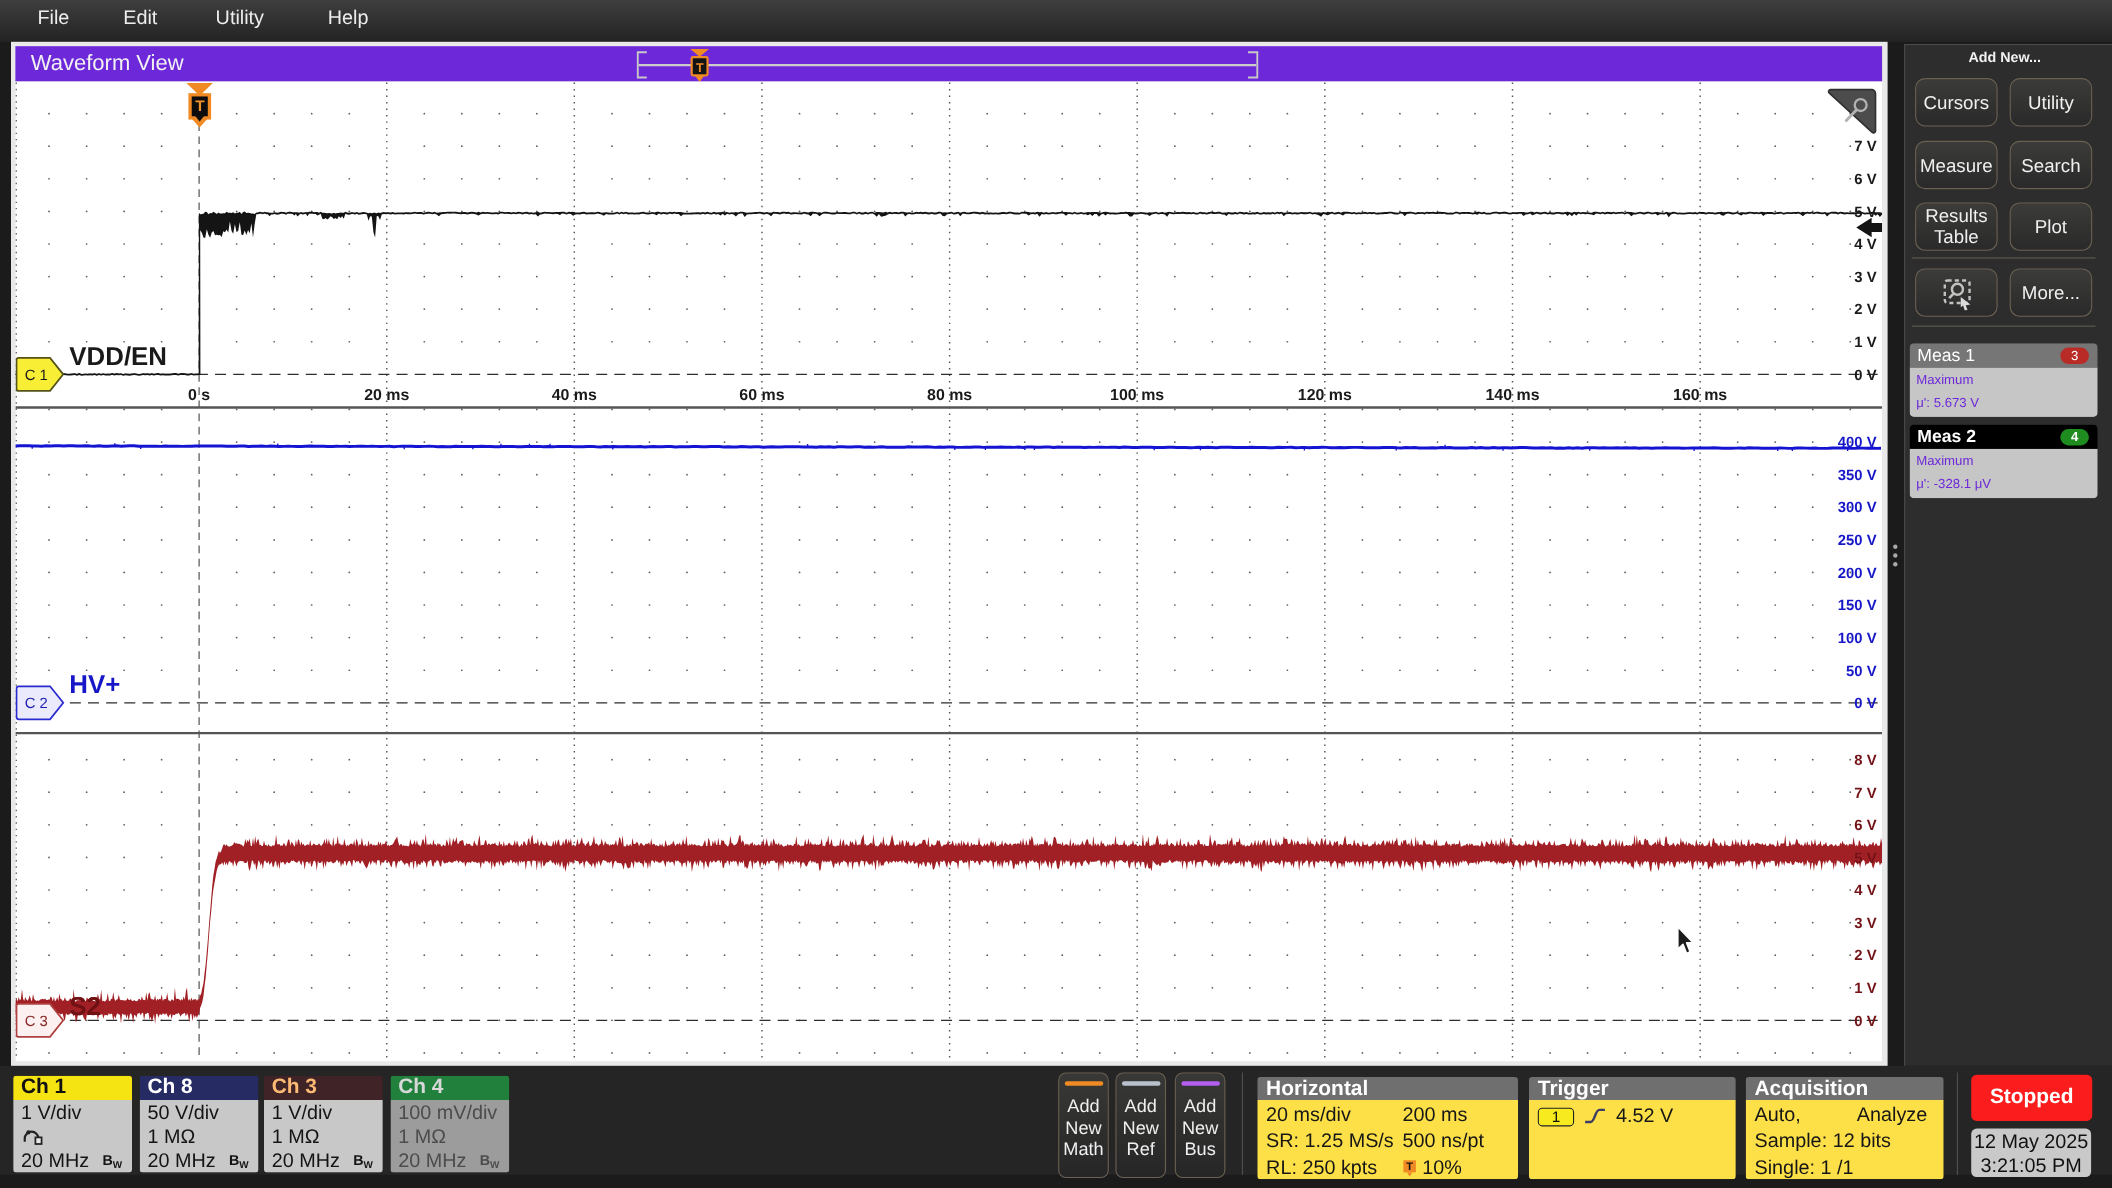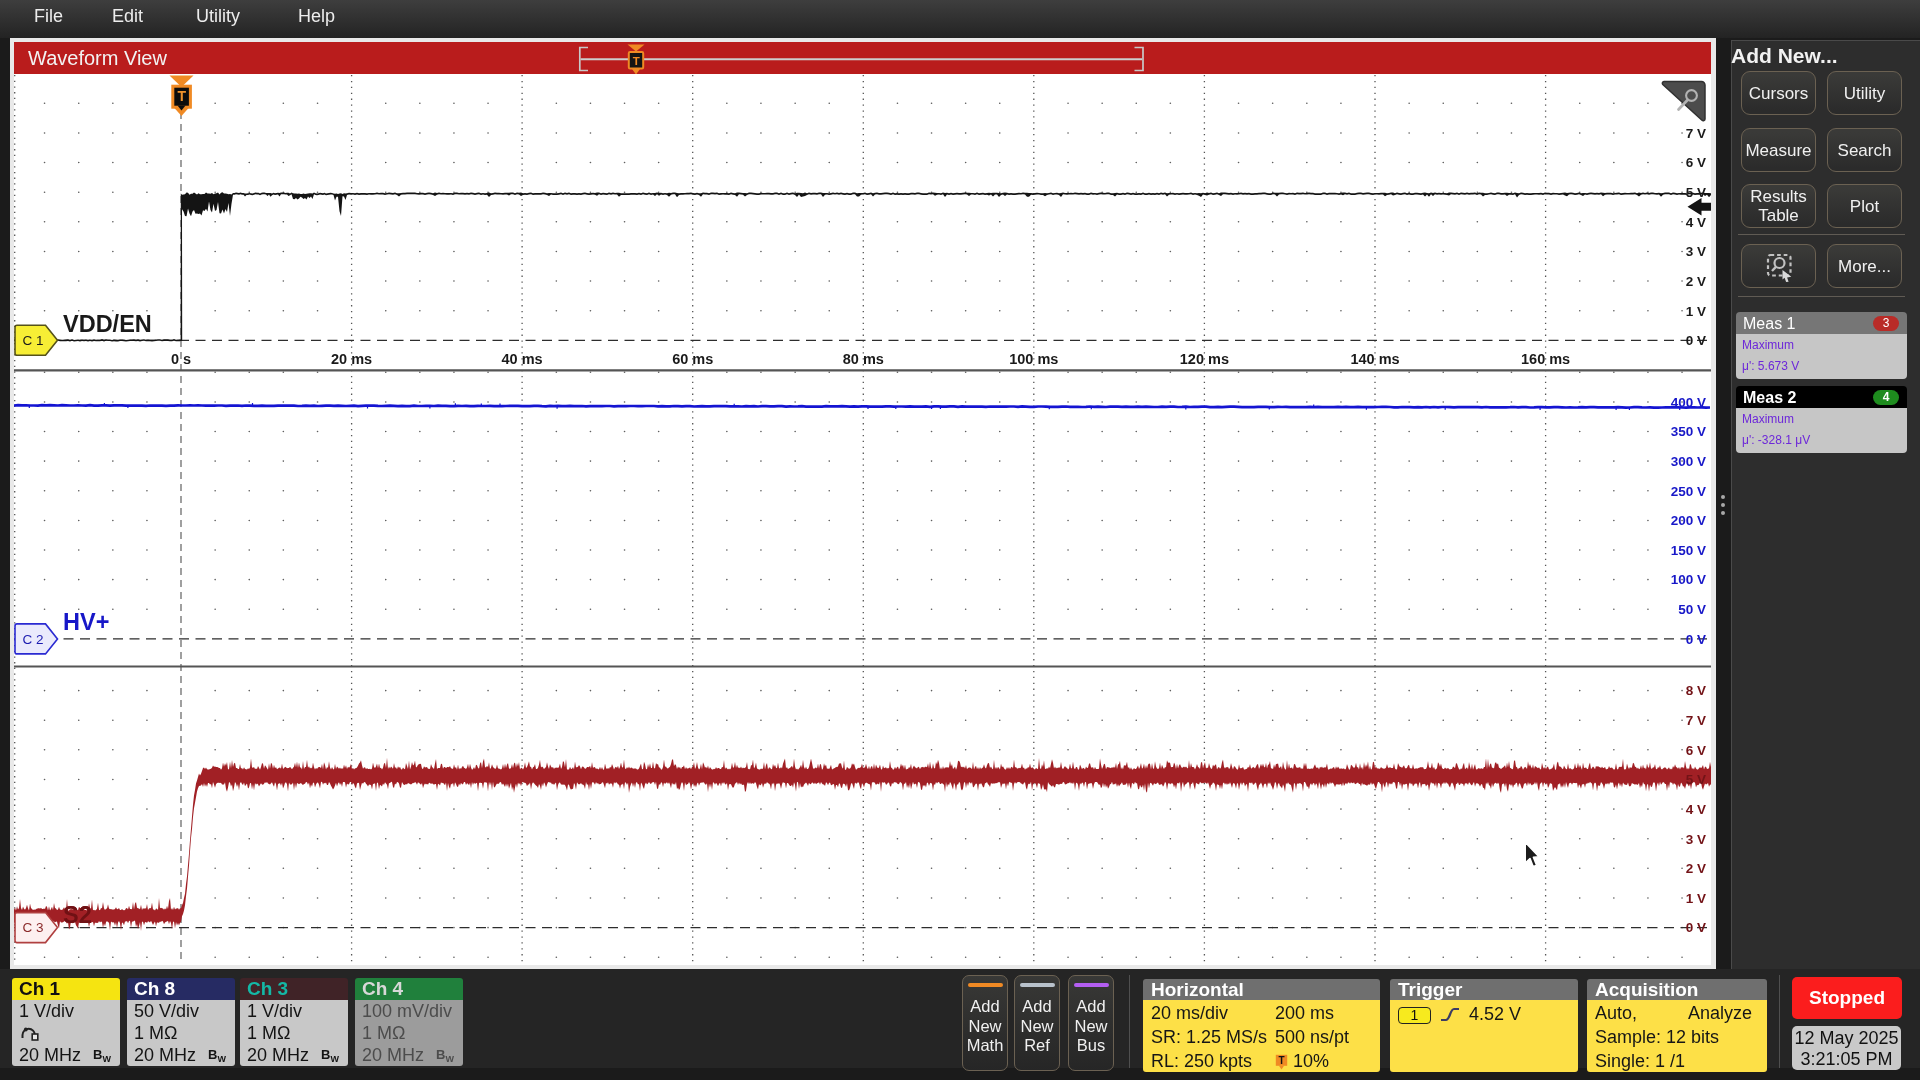--- a/index.html
+++ b/index.html
@@ -1,20 +1,20 @@
 <!DOCTYPE html>
 <html><head><meta charset="utf-8"><title>scope</title><style>
 *{margin:0;padding:0;box-sizing:border-box}
 html,body{width:1920px;height:1080px;overflow:hidden;background:#1b1b1b;font-family:"Liberation Sans",sans-serif}
 #root{position:relative;width:1920px;height:1080px}
 .abs{position:absolute}
 #menubar{left:0;top:0;width:1920px;height:38px;background:linear-gradient(#3e3e3e,#232323)}
 #menubar span{position:absolute;top:6px;font-size:18px;color:#ededed}
 #wvframe{left:10px;top:38px;width:1706px;height:931px;background:#e9e9e9}
-#wvheader{left:14px;top:42px;width:1697px;height:32px;background:#b91c1c;color:#f2f2f2}
+#wvheader{left:14px;top:42px;width:1697px;height:32px;background:#6d28d9;color:#f2f2f2}
 #wvheader .t{position:absolute;left:14px;top:5px;font-size:20px}
 #rpanel{left:1731px;top:40px;width:189px;height:929px;background:#2d2d2d;border-left:1px solid #4a4a4a;border-top:1px solid #4a4a4a}
 .pbtn{position:absolute;width:75px;height:44px;background:linear-gradient(#3a3a38 8%,#2b2b2b 92%);border:1.5px solid #6b6152;border-radius:9px;color:#f0f0f0;font-size:17px;display:flex;align-items:center;justify-content:center;text-align:center;line-height:19px}
 .hr{position:absolute;left:1738px;width:167px;height:1px;background:#8a8175;opacity:.55}
 .meas{position:absolute;left:1736px;width:171px;border-radius:4px;overflow:hidden}
 .meas .hd{height:22px;color:#fff;font-size:16px;padding:2.5px 0 0 7px;position:relative}
 .meas .bd{background:#c6c6c6;color:#6d28d9;font-size:12px;padding:1px 0 3px 6px;line-height:20.5px}
 .pill{position:absolute;right:8px;top:4px;width:26px;height:14.5px;border-radius:7.5px;color:#fff;font-size:12px;text-align:center;line-height:14px}
 #botbar{left:0;top:969px;width:1920px;height:99px;background:#252525}
 .chbadge{position:absolute;top:9px;width:108px;height:88px;border-radius:3px;overflow:hidden}
@@ -147,21 +147,21 @@
 <rect x="172.8" y="86.2" width="17.6" height="21" fill="#0c0c0c" stroke="#f08a24" stroke-width="3"></rect>
 <polygon points="177.5,105.5 185.5,105.5 181.5,110.5" fill="#0c0c0c"></polygon>
 <text x="181.7" y="101" text-anchor="middle" font-size="14" font-weight="bold" fill="#f0922c">T</text>
 <path d="M1664,81.5 h37.5 a3.5,3.5 0 0 1 3.5,3.5 v34 a1.8,1.8 0 0 1 -3,1.3 L1662.8,84.5 a1.8,1.8 0 0 1 1.2,-3 Z" fill="#4c4c4c" stroke="#303030" stroke-width="1.5"></path>
 <circle cx="1691.5" cy="95.5" r="5.4" fill="none" stroke="#b2b2b2" stroke-width="2.1"></circle>
 <line x1="1687.3" y1="100.3" x2="1678.5" y2="109.5" stroke="#b2b2b2" stroke-width="2.7" stroke-linecap="round"></line>
 <path d="M1687.5,206.8 L1701.5,198 V202.8 H1711 V210.8 H1701.5 V215.6 Z" fill="#141414"></path>
 <path d="M1525.2,842.3 L1525.2,863 L1530,858.6 L1533.2,866.8 L1536.6,865.3 L1533.4,857.2 L1539.2,856.9 Z" fill="#1c1c1c" stroke="#fff" stroke-width="1.6" stroke-linejoin="round"></path>
 </svg>
 <div id="rpanel" class="abs"></div>
-<div class="abs" style="left:1731px;top:44px;width:183px;text-align:left;color:#f2f2f2;font-size:21px;font-weight:bold">Add New...</div>
+<div class="abs" style="left:1731px;top:44px;width:183px;text-align:center;color:#f2f2f2;font-size:13px;font-weight:bold">Add New...</div>
 <div class="pbtn" style="left:1741px;top:71px">Cursors</div>
 <div class="pbtn" style="left:1827px;top:71px">Utility</div>
 <div class="pbtn" style="left:1741px;top:128px">Measure</div>
 <div class="pbtn" style="left:1827px;top:128px">Search</div>
 <div class="pbtn" style="left:1741px;top:184px">Results<br>Table</div>
 <div class="pbtn" style="left:1827px;top:184px">Plot</div>
 <div class="pbtn" style="left:1827px;top:244px">More...</div>
 <div class="pbtn" style="left:1741px;top:244px">
       <svg width="34" height="34" viewBox="0 0 34 34">
         <rect x="6" y="6" width="22.5" height="20.5" rx="2.5" fill="none" stroke="#c1c1c1" stroke-width="2.2" stroke-dasharray="3.7 2.9"></rect>
@@ -200,21 +200,21 @@
       </div>
 <div class="chbadge" style="left:127px">
         <div class="h" style="background:#262b63;color:#fff">Ch 8</div>
         <div class="b" style="background:#c8c8c8;color:#141414">
           <div style="height:22px">50 V/div</div>
           <div style="height:22px">1 MΩ</div>
           <div style="height:22px">20 MHz<span style="position:absolute;right:9px;font-weight:bold;font-size:13px">B<span style="font-size:9px;vertical-align:-3px">W</span></span></div>
         </div>
       </div>
 <div class="chbadge" style="left:240px">
-        <div class="h" style="background:#402327;color:#14b8a6">Ch 3</div>
+        <div class="h" style="background:#402327;color:#fdba74">Ch 3</div>
         <div class="b" style="background:#c8c8c8;color:#141414">
           <div style="height:22px">1 V/div</div>
           <div style="height:22px">1 MΩ</div>
           <div style="height:22px">20 MHz<span style="position:absolute;right:9px;font-weight:bold;font-size:13px">B<span style="font-size:9px;vertical-align:-3px">W</span></span></div>
         </div>
       </div>
 <div class="chbadge" style="left:355px">
         <div class="h" style="background:#20803c;color:#d8d8d8">Ch 4</div>
         <div class="b" style="background:#9c9c9c;color:#4c4c4c">
           <div style="height:22px">100 mV/div</div>

